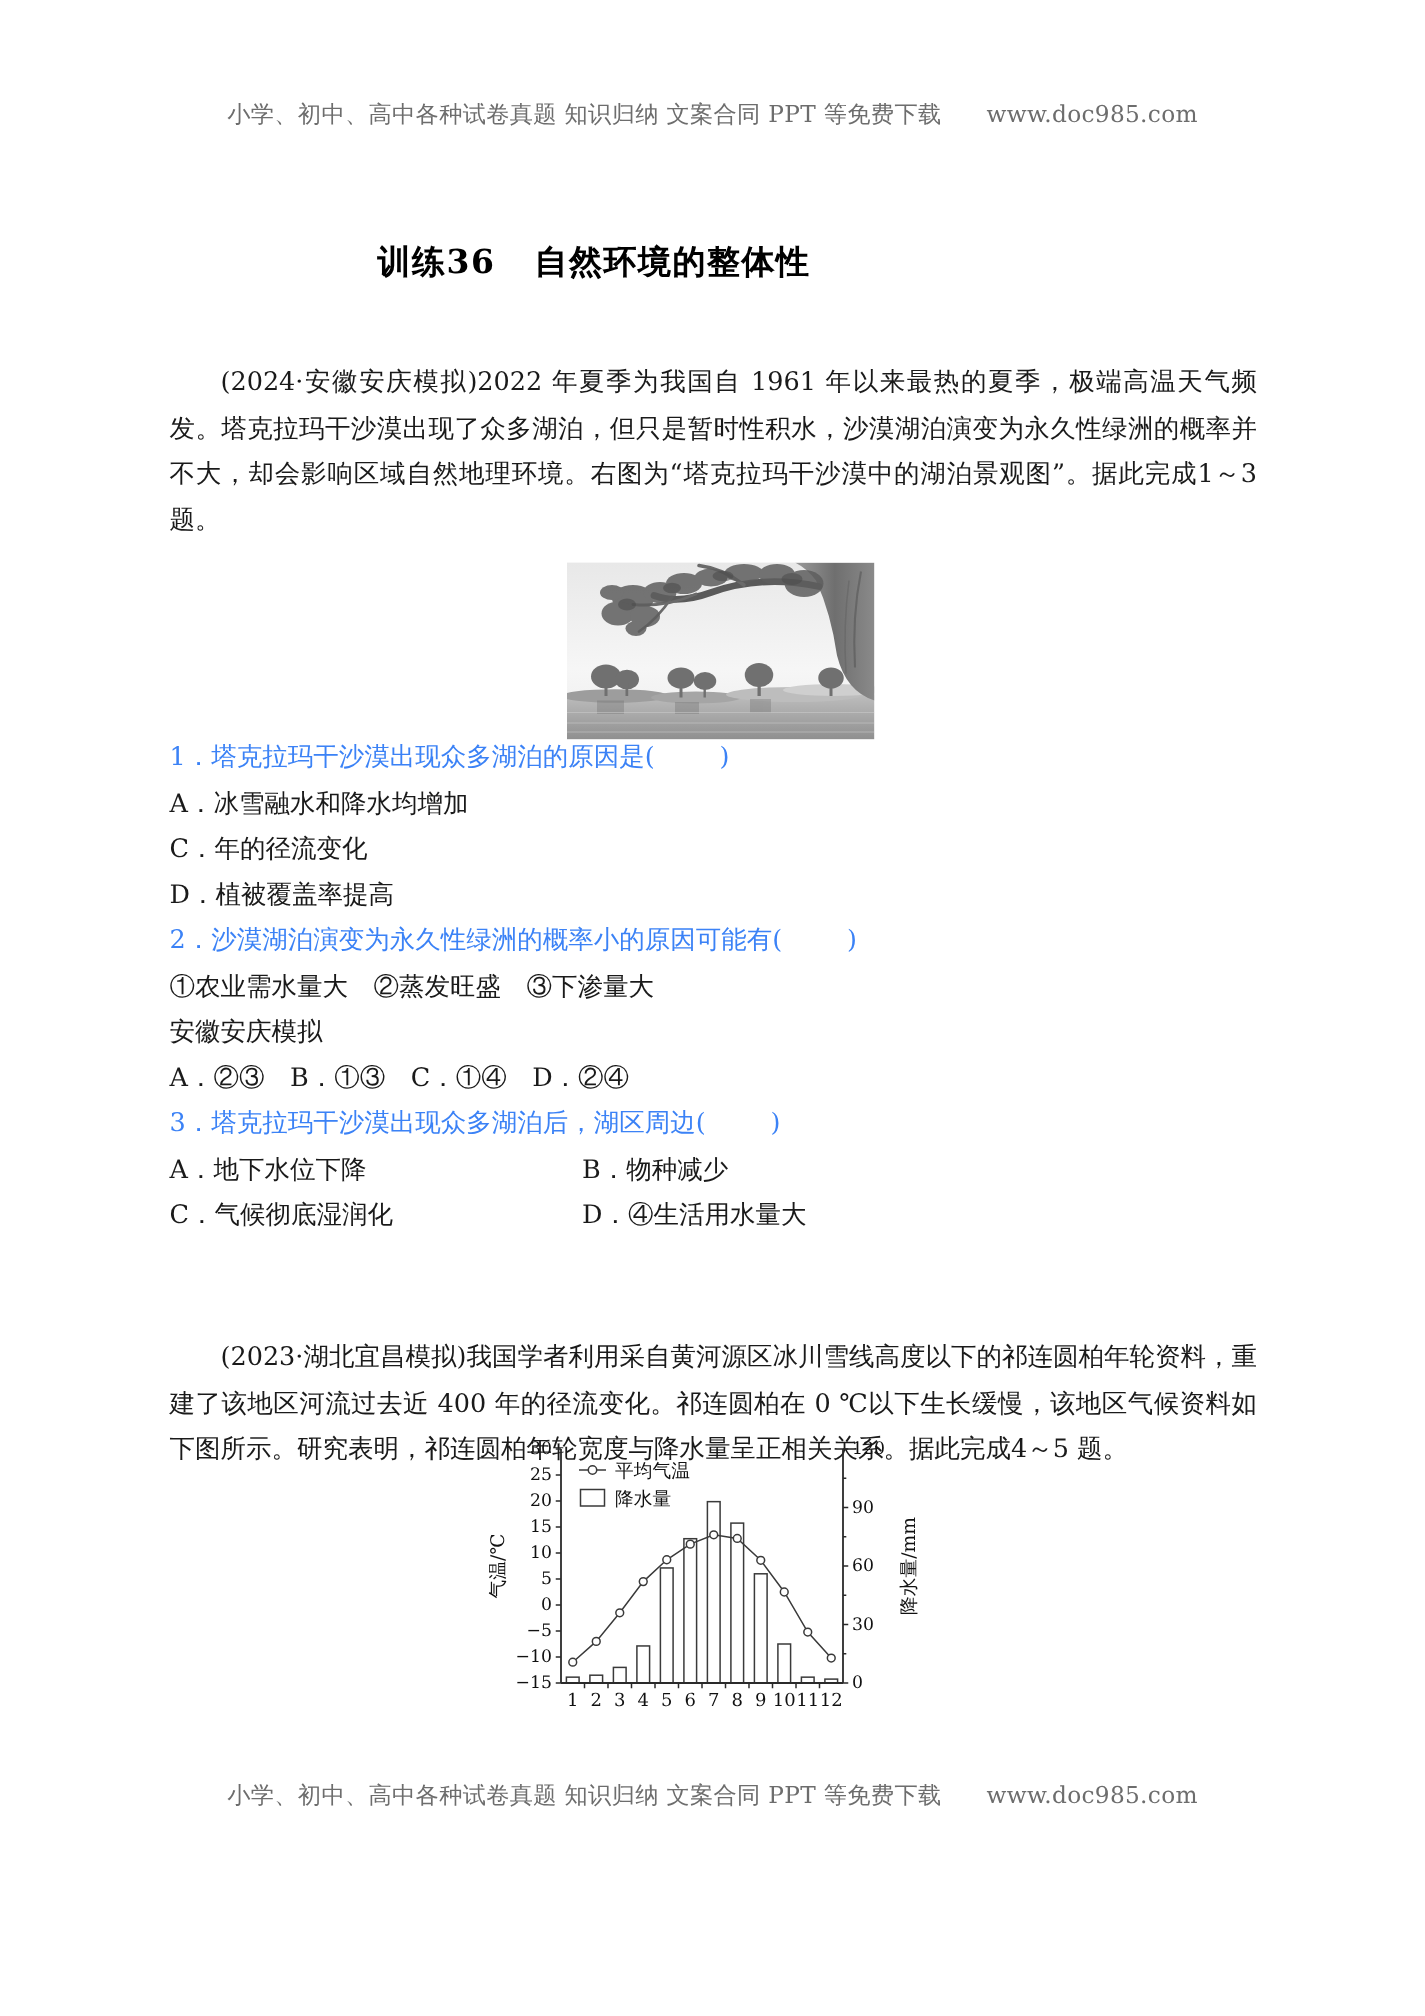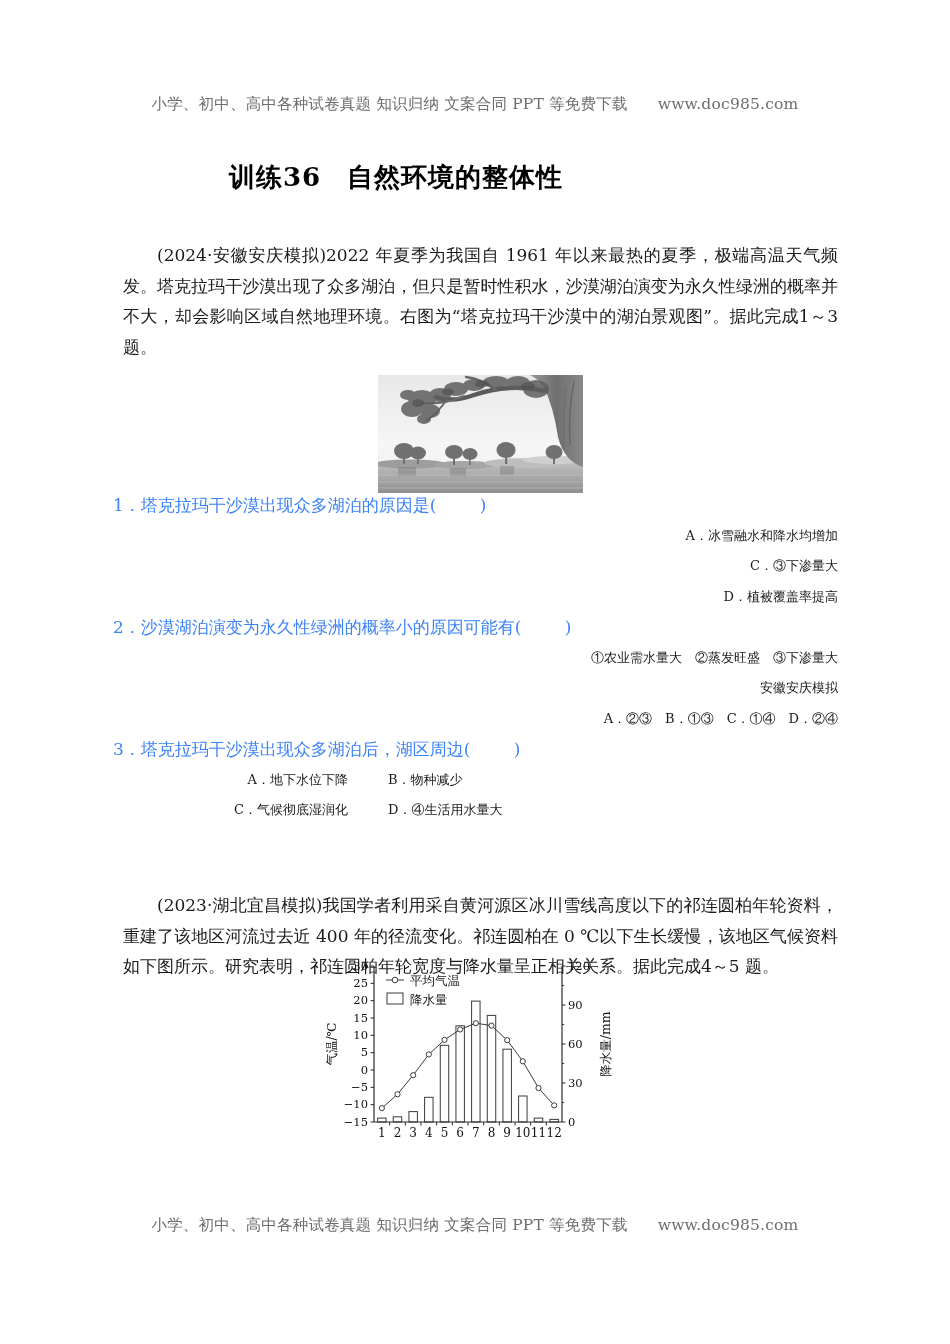--- a/index.html
+++ b/index.html
@@ -25,72 +25,70 @@
   
   .wm {
     position: absolute;
     left: 0;
     width: 950px;
     text-align: center;
     font-size: 15.5px;
     color: #6d6d6d;
     letter-spacing: 0.2px;
     white-space: nowrap;
-    margin-top: 28px;
   }
   .wm .url {
     margin-left: 30px;
     font-family: "DejaVu Serif", "Liberation Serif", serif;
   }
   #wm-top { top: 66px; }
   #wm-bottom { top: 1187px; }
 
   
   .title {
     position: absolute;
     left: 0;
     top: 160px;
     width: 792px;
     text-align: center;
-    font-size: 26px;
+    font-size: 22px;
     font-weight: bold;
     letter-spacing: 1px;
     color: #000;
   }
   .title .num { font-family: "DejaVu Serif", "Liberation Serif", serif; }
   .title .gap { display: inline-block; width: 26px; }
 
   
   .content {
     position: absolute;
     left: 113px;
     top: 240px;
     width: 725px;
   }
   p.para {
-    margin: 0 0 0 10px;
+    margin: 0 0 0 0;
     font-size: 17px;
     line-height: 30.5px;
     text-align: justify;
     text-justify: inter-ideograph;
     color: #1a1a1a;
   }
   p.indent { text-indent: 2em; }
 
   .qline {
     font-size: 17px;
     line-height: 30.5px;
     color: #3b82f6;
     white-space: pre-wrap;
   }
   .opt-row {
     display: block;
-    font-size: 13px;
+    font-size: 17px;
     line-height: 30.5px;
-    text-align: right;
   }
   .opt-two {
     display: flex;
     gap: 40px;
   }
   .opt-two > span:first-child { width: 235px; flex: 0 0 235px; }
 
   
   .photo-wrap {
     position: absolute;
@@ -137,21 +135,21 @@
   </div>
 
   <div class="content">
 
     <p class="para indent">(2024·安徽安庆模拟)2022 年夏季为我国自 1961 年以来最热的夏季，极端高温天气频发。塔克拉玛干沙漠出现了众多湖泊，但只是暂时性积水，沙漠湖泊演变为永久性绿洲的概率并不大，却会影响区域自然地理环境。右图为“塔克拉玛干沙漠中的湖泊景观图”。据此完成1～3 题。</p>
 
     <div style="height:128px"></div>
 
     <div class="qline">1．塔克拉玛干沙漠出现众多湖泊的原因是(        )</div>
     <div class="opt-row">A．冰雪融水和降水均增加</div>
-    <div class="opt-row">C．③下渗量大</div>
+    <div class="opt-row">C．年的径流变化</div>
     <div class="opt-row">D．植被覆盖率提高</div>
 
     <div class="qline">2．沙漠湖泊演变为永久性绿洲的概率小的原因可能有(        )</div>
     <div class="opt-row">①农业需水量大　②蒸发旺盛　③下渗量大</div>
     <div class="opt-row">安徽安庆模拟</div>
     <div class="opt-row">A．②③　B．①③　C．①④　D．②④</div>
 
     <div class="qline">3．塔克拉玛干沙漠出现众多湖泊后，湖区周边(        )</div>
     <div class="opt-row opt-two">
       <span>A．地下水位下降</span>

